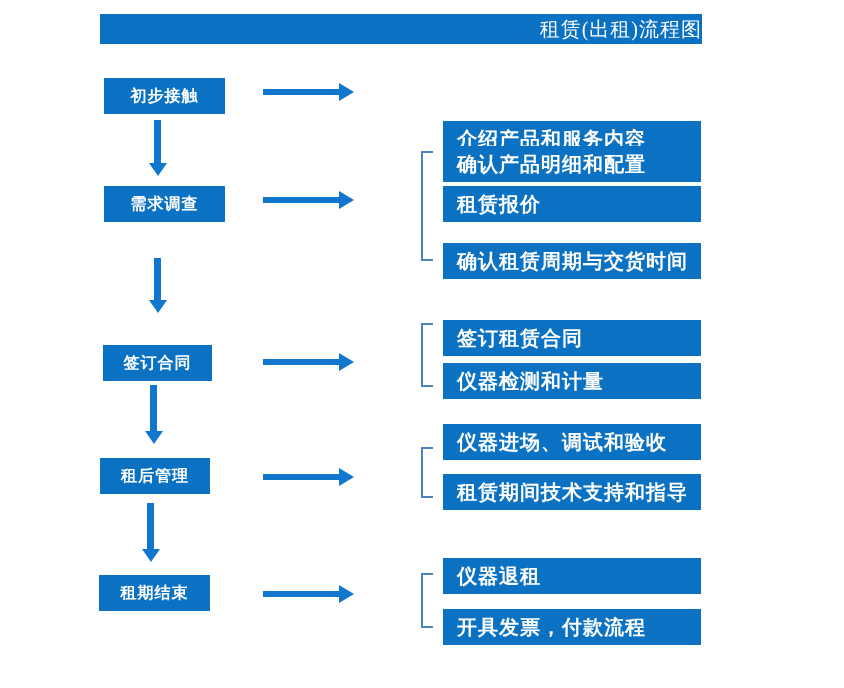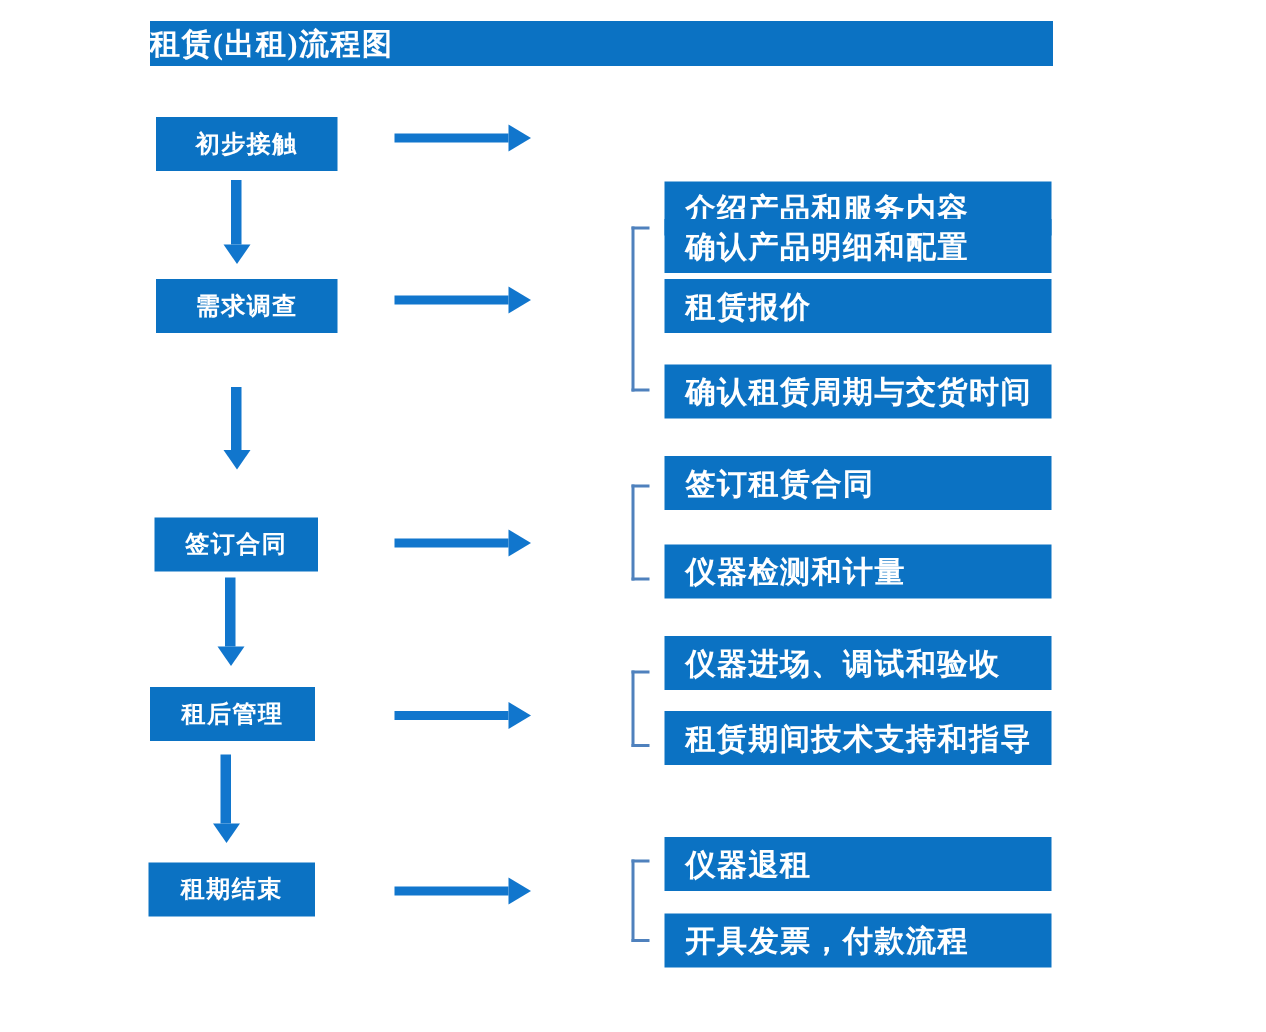--- a/index.html
+++ b/index.html
@@ -10,22 +10,22 @@
     --background:#FFFFFF;
   }
   html,body{margin:0;padding:0;background:var(--background);}
   .canvas{
     position:relative;width:844px;height:688px;background:var(--background);
     font-family:"Liberation Serif","DejaVu Serif",serif;overflow:hidden;
   }
   .title-bar{
     position:absolute;left:100px;top:14px;width:602px;height:30px;
     background:var(--box-blue);color:var(--text);
-    display:flex;align-items:center;justify-content:flex-start;
-    font-size:20px;font-weight:bold;letter-spacing:1px;
+    display:flex;align-items:center;justify-content:flex-end;
+    font-size:20px;font-weight:normal;letter-spacing:1px;
   }
   .box{
     position:absolute;background:var(--box-blue);color:var(--text);
     font-weight:bold;box-sizing:border-box;
   }
   .step{
     display:flex;align-items:center;justify-content:center;
     font-size:16px;letter-spacing:1px;height:36px;
   }
   .detail{
@@ -86,21 +86,21 @@
   <div class="bracket" style="top:323px;height:64px;"></div>
   <div class="bracket" style="top:447px;height:51px;"></div>
   <div class="bracket" style="top:573px;height:55px;"></div>
 
   <div class="box detail" style="top:77px;margin-top:44px;">介绍产品和服务内容</div>
 
   <div class="box detail" style="top:146px;">确认产品明细和配置</div>
   <div class="box detail" style="top:186px;">租赁报价</div>
   <div class="box detail" style="top:243px;">确认租赁周期与交货时间</div>
 
-  <div class="box detail" style="top:304px;">签订租赁合同</div>
+  <div class="box detail" style="top:320px;">签订租赁合同</div>
   <div class="box detail" style="top:363px;">仪器检测和计量</div>
 
   <div class="box detail" style="top:424px;">仪器进场、调试和验收</div>
   <div class="box detail" style="top:474px;">租赁期间技术支持和指导</div>
 
   <div class="box detail" style="top:558px;">仪器退租</div>
   <div class="box detail" style="top:609px;">开具发票，付款流程</div>
 
 </div>
 

